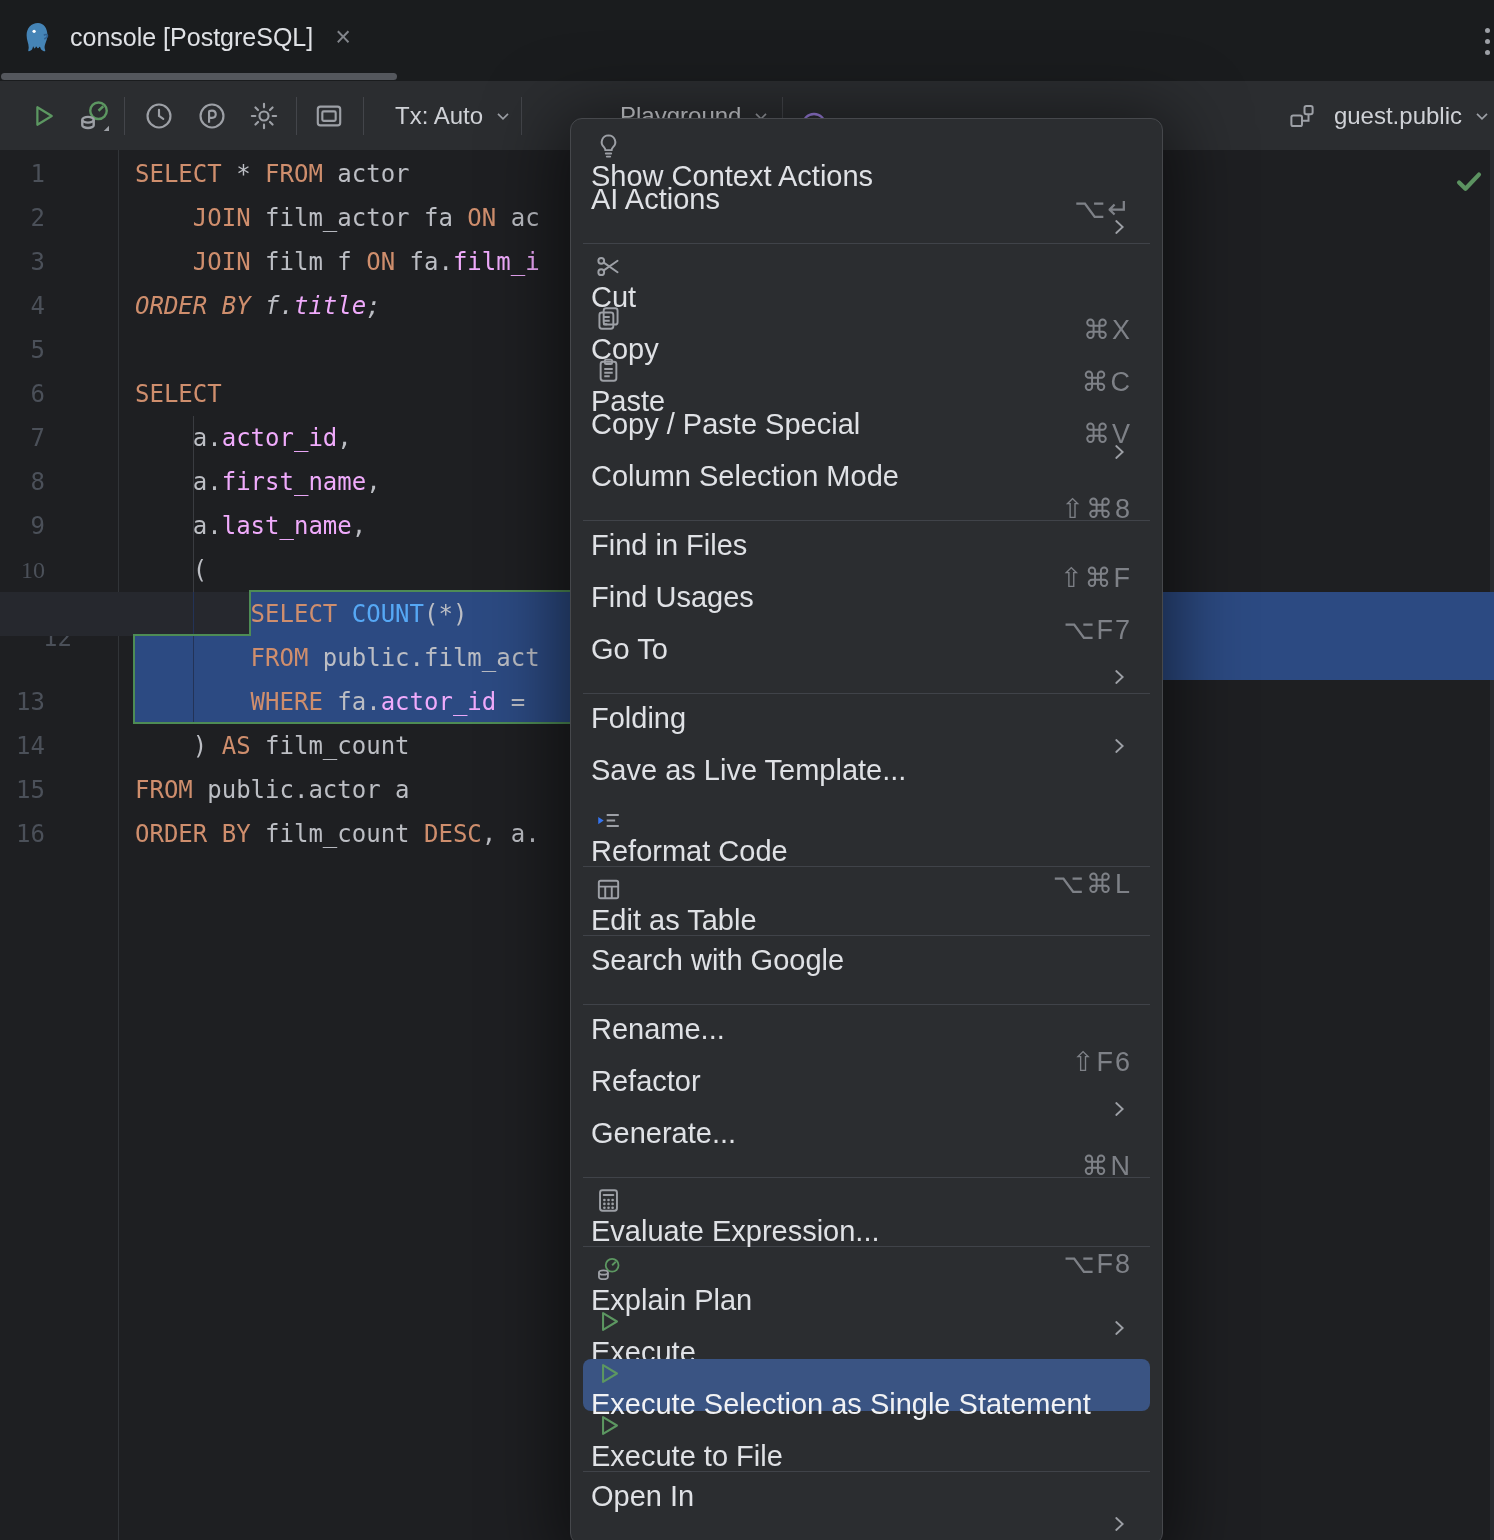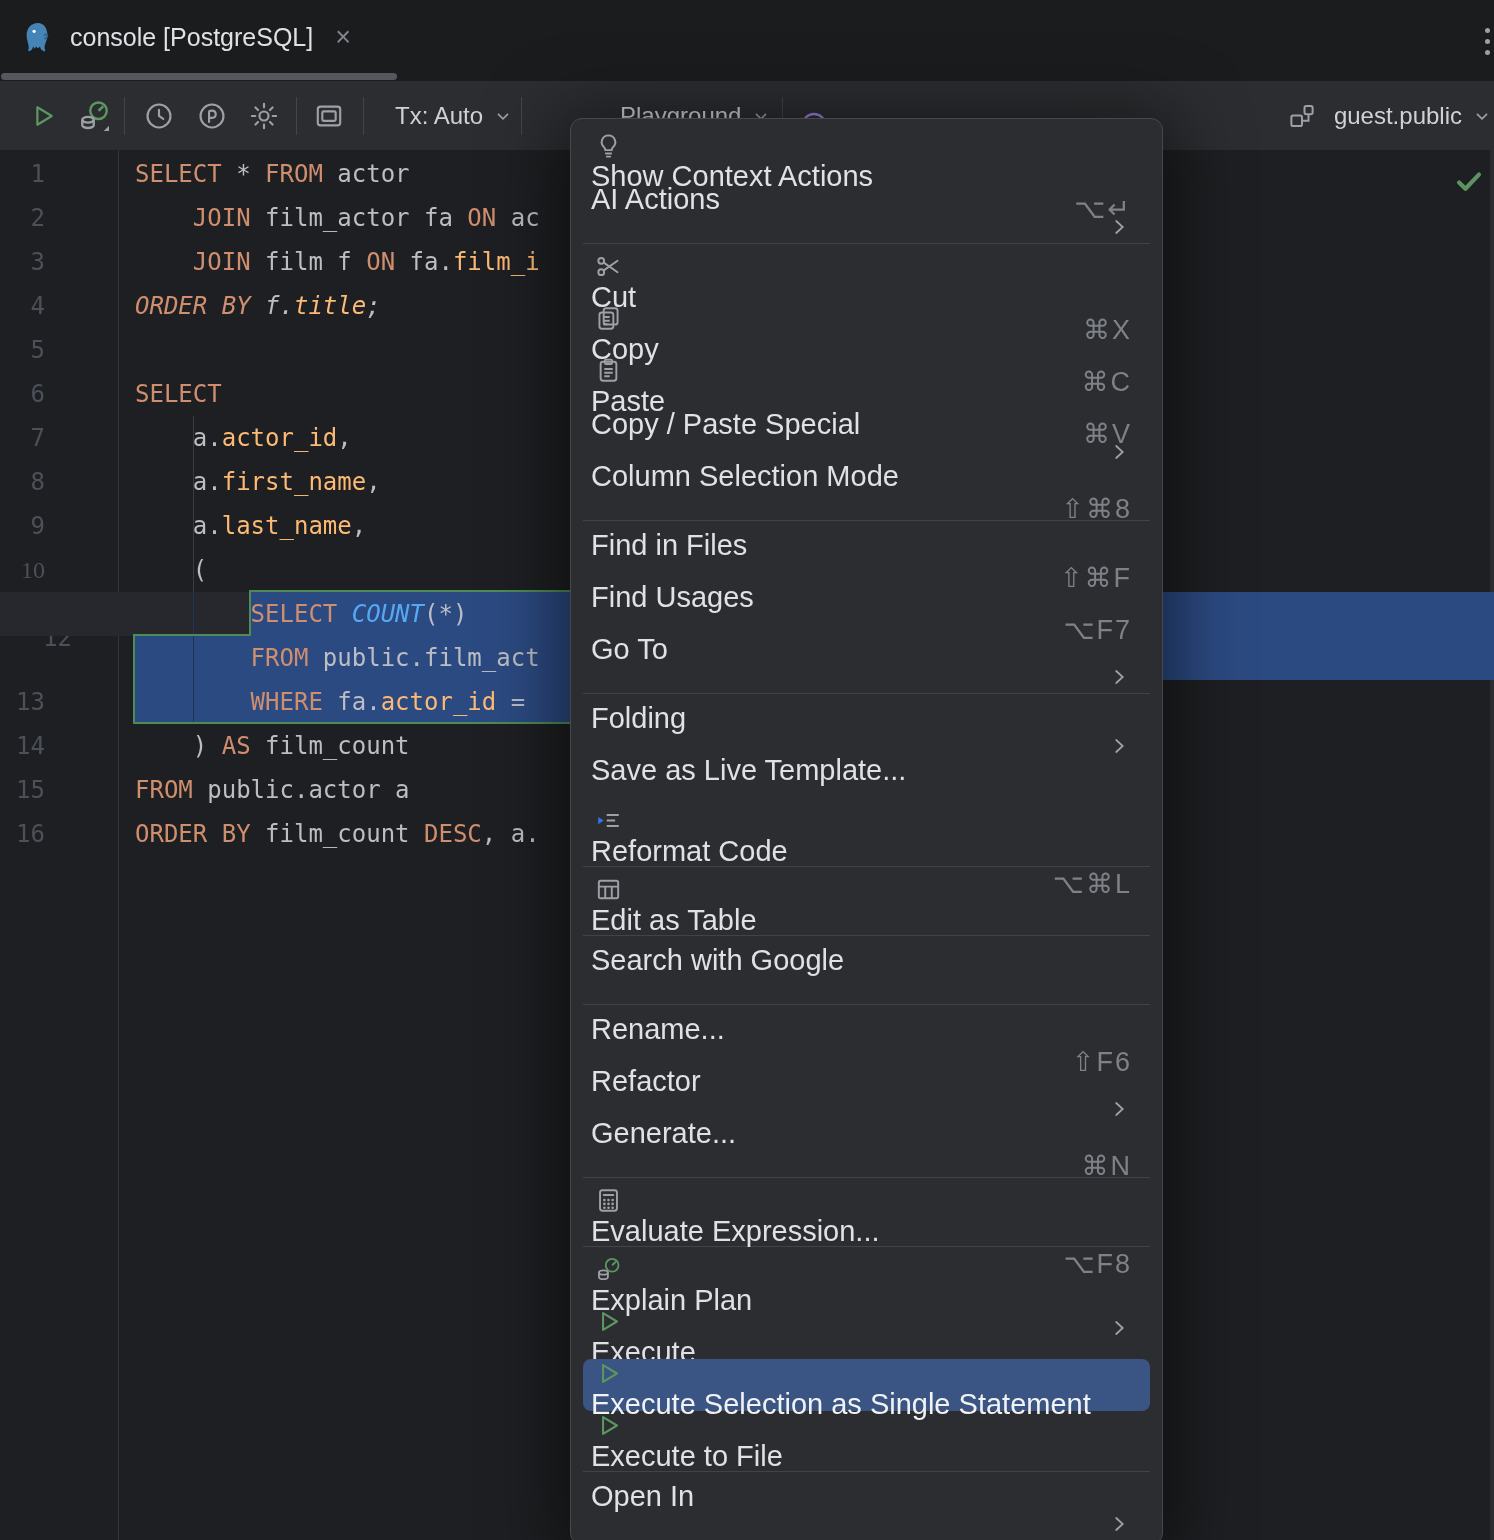--- a/index.html
+++ b/index.html
@@ -21,21 +21,21 @@
   .chev{margin-left:10px;}
   .stopbox{position:absolute;left:543px;top:103px;width:27px;height:27px;border-radius:7px;background:#56585d;}
   
   .editor{position:absolute;left:0;top:150px;width:1494px;height:1390px;background:#1e1f22;
           font-family:"DejaVu Sans Mono",monospace;font-size:24px;}
   .gutline{position:absolute;left:118px;top:0;width:1px;height:100%;background:#313438;}
   .redge{position:absolute;right:0;top:0;width:4px;height:100%;background:#2a2c30;}
   .gut{position:absolute;left:0;width:45px;height:44px;line-height:44px;text-align:right;color:#4b5059;}
   .gut.act{color:#d1d4da;}
   .code{position:absolute;left:135px;height:44px;line-height:44px;white-space:pre;color:#bcbec4;z-index:5;}
-  .kw{color:#cf8e6d;} .pl{color:#bcbec4;} .col{color:#fdba74;} .fn{color:#56a8f5;font-style:italic;}
+  .kw{color:#cf8e6d;} .pl{color:#bcbec4;} .col{color:#f0abfc;} .fn{color:#56a8f5;}
   .ov{position:absolute;}
   .caretrow{background:#26282e;z-index:1;}
   .sel{background:#2c4a82;z-index:2;}
   .guide{z-index:3;}
   .grn{background:#4e8c55;z-index:4;}
   .checkmark{position:absolute;left:1452px;top:14px;z-index:6;}
   
   .menu{position:absolute;left:570px;top:118px;width:593px;background:#2b2d30;border:1px solid #46484c;
         border-radius:12px;box-shadow:0 10px 70px 14px rgba(0,0,0,.5);z-index:100;padding:12px 0;box-sizing:border-box;}
   .mi{height:52px;margin:0 12px;border-radius:8px;display:flex;position:relative;flex-direction:column;}

